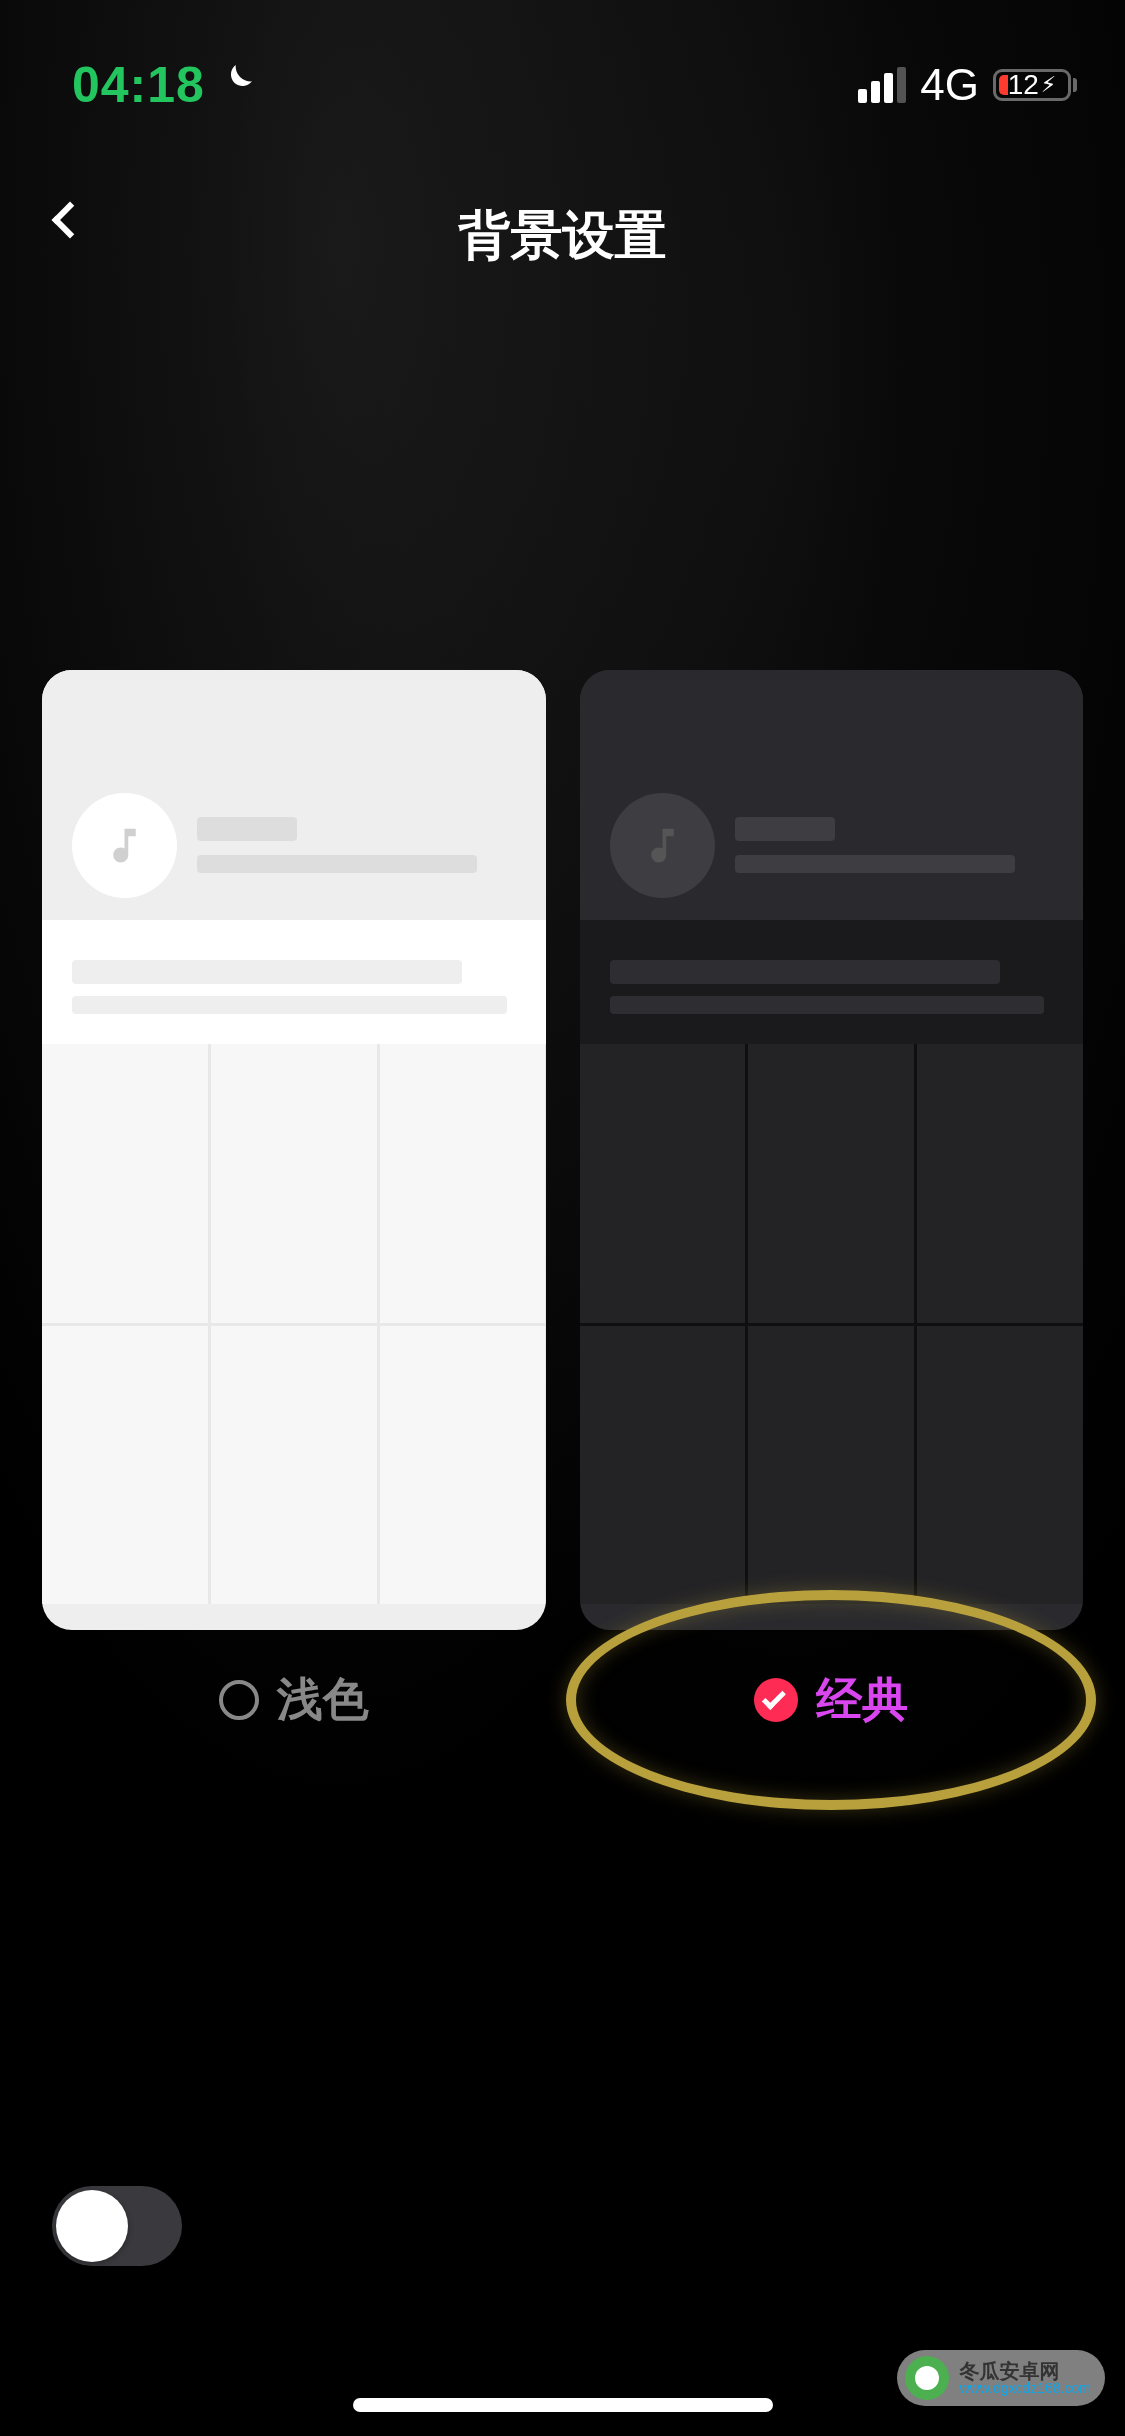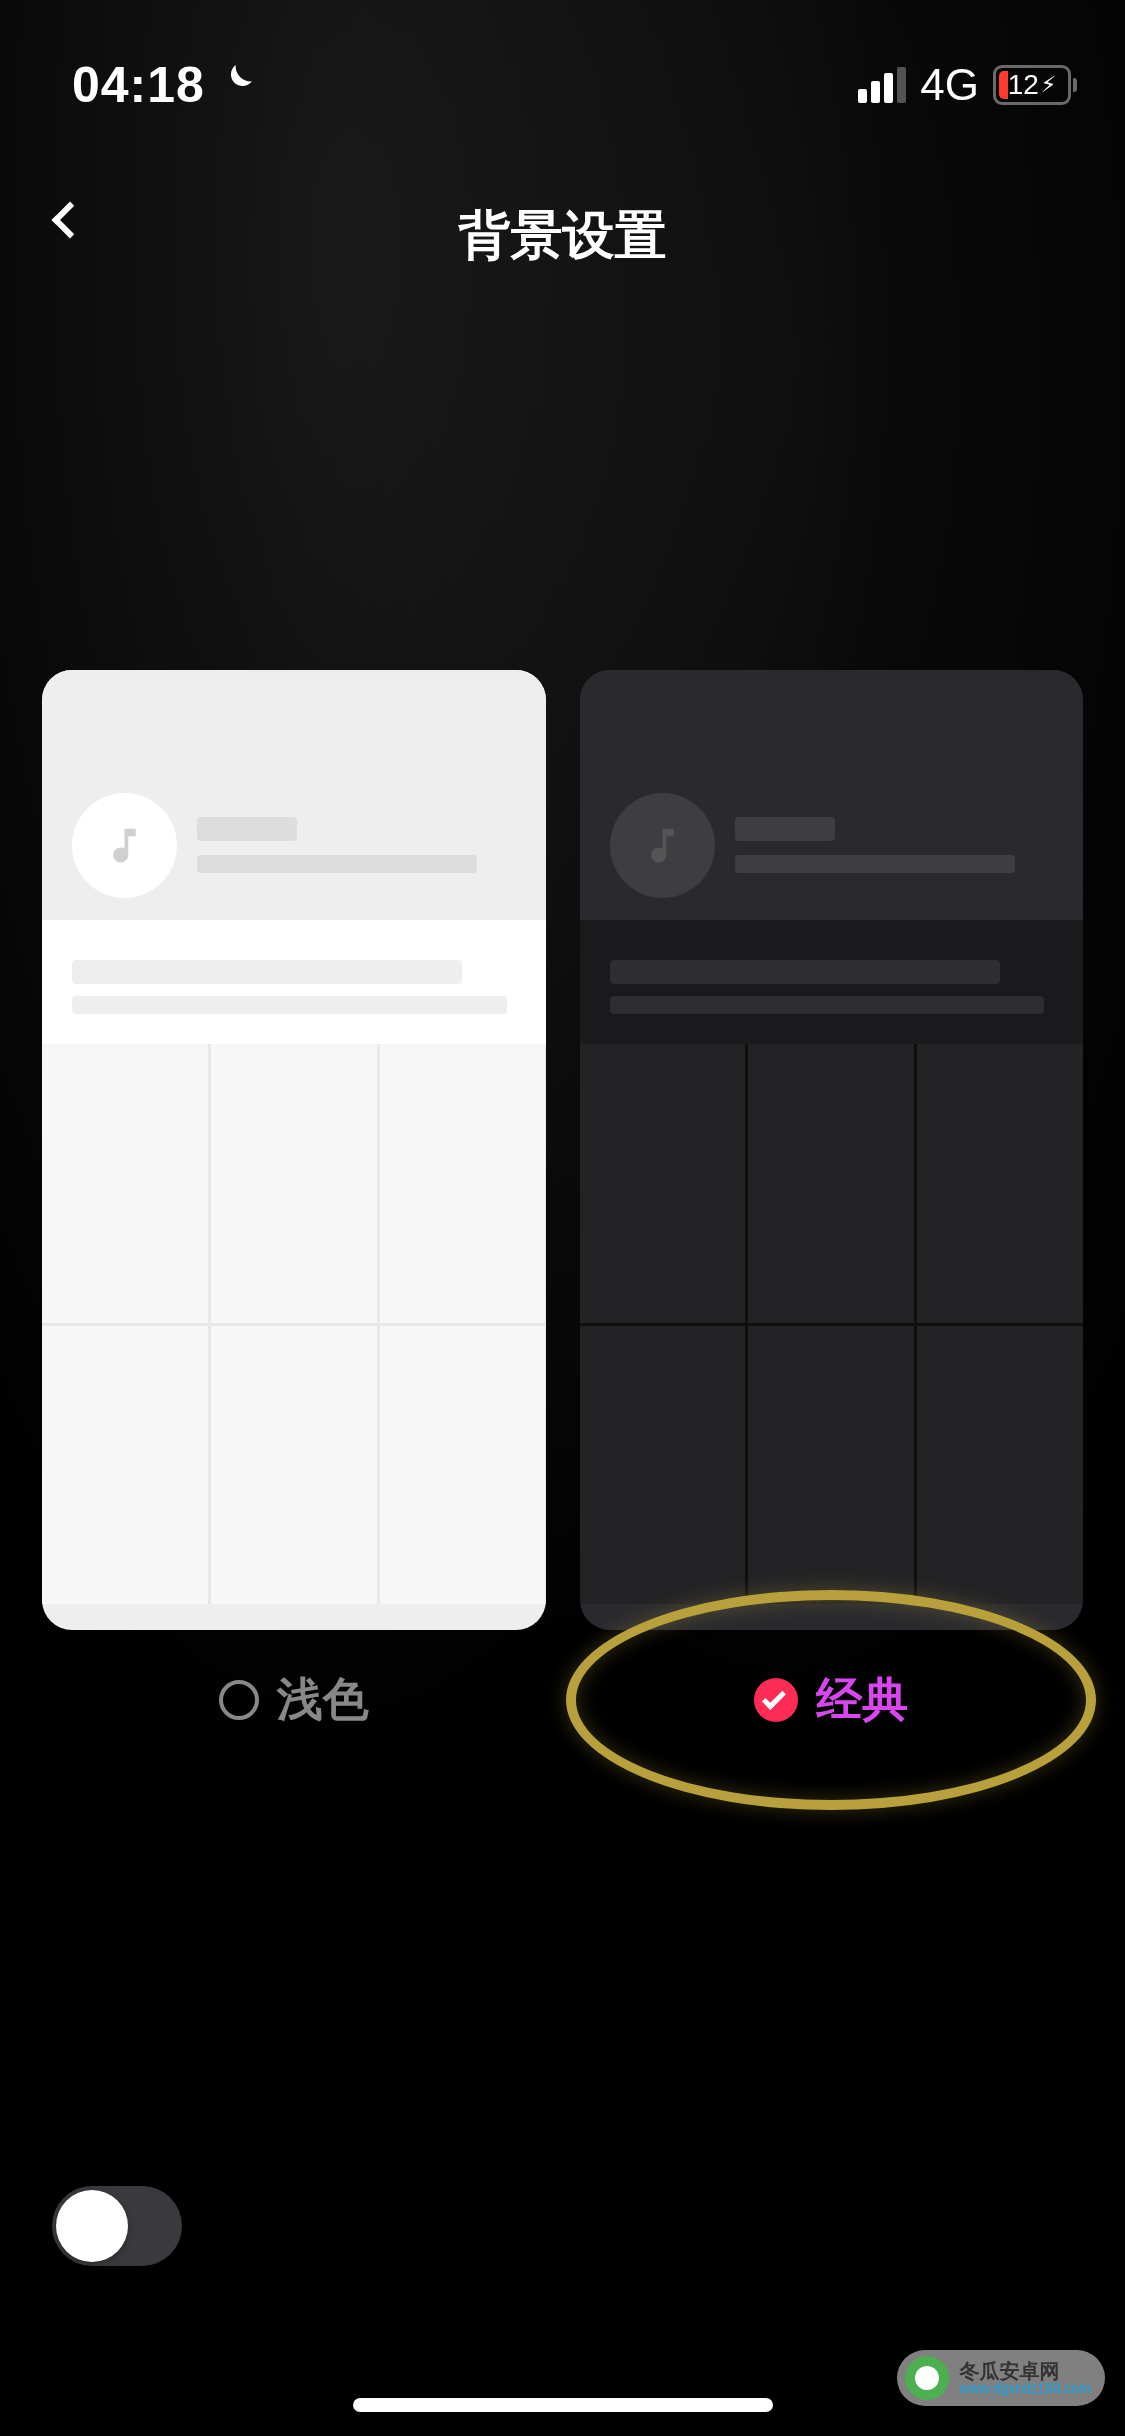--- a/index.html
+++ b/index.html
@@ -31,21 +31,21 @@
     
     .status-left {
       display: flex;
       align-items: center;
       gap: 12px;
     }
     
     .status-time {
       font-size: 50px;
       font-weight: 600;
-      color: #ffffff;
+      color: #22c55e;
       letter-spacing: 1px;
     }
     
     .moon-icon {
       font-size: 42px;
       color: #fff;
     }
     
     .status-right {
       display: flex;
@@ -77,21 +77,21 @@
     }
     
     .battery {
       display: flex;
       align-items: center;
       position: relative;
     }
     
     .battery-body {
       width: 78px;
-      height: 40px;
+      height: 32px;
       border: 3px solid rgba(255,255,255,0.4);
       border-radius: 9px;
       position: relative;
       display: flex;
       align-items: center;
       justify-content: center;
     }
     
     .battery-fill {
       position: absolute;

